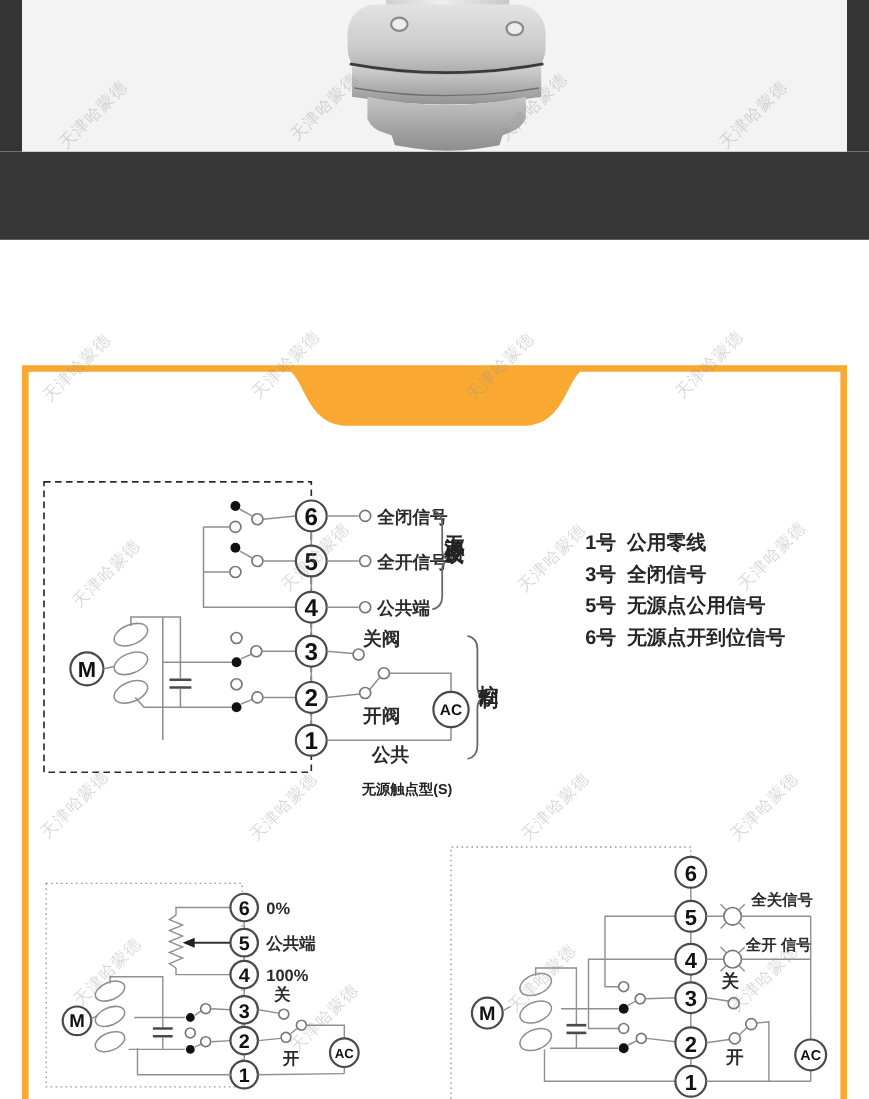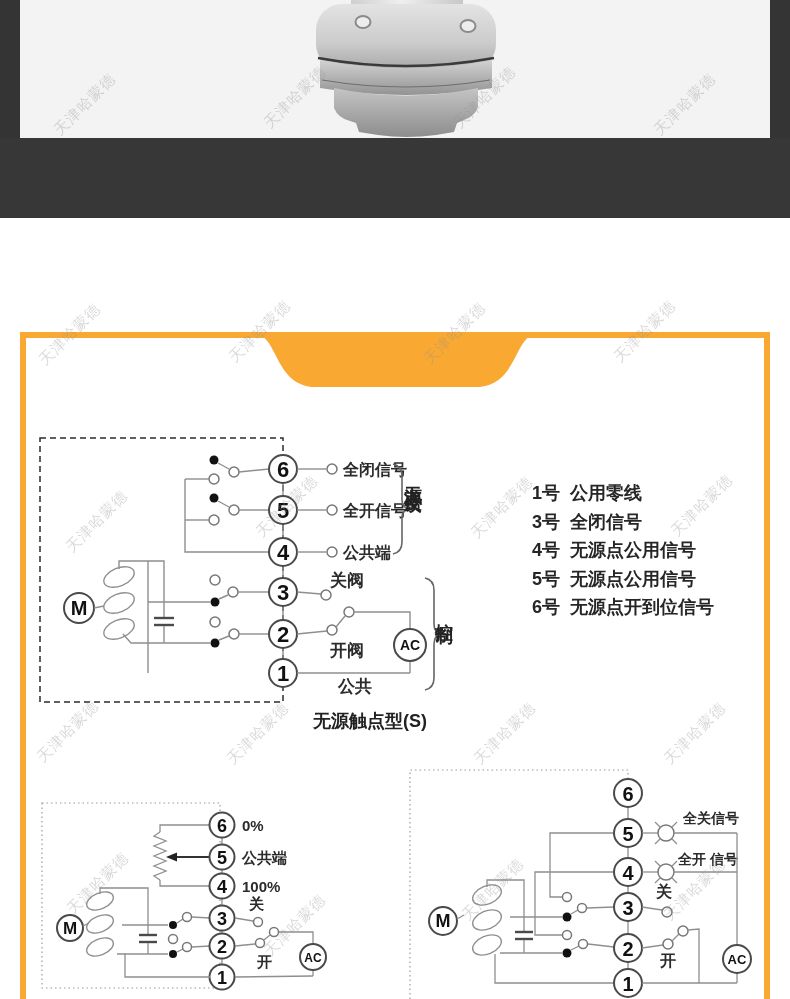--- a/index.html
+++ b/index.html
@@ -45,21 +45,21 @@
   
   .vtext{position:absolute;writing-mode:vertical-rl;text-orientation:upright;font-weight:bold;color:#222;z-index:2;}
   .vtext.feedback{left:401px;top:472px;font-size:18px;letter-spacing:3px;}
   .vtext.control{left:432px;top:608px;font-size:18px;letter-spacing:3px;}
 
   
   .info-list{position:absolute;left:532px;top:479px;z-index:2;}
   .info-list div{font-size:18px;font-weight:bold;color:#262626;line-height:28.5px;white-space:pre;}
 
   .caption{position:absolute;left:240px;top:709px;width:260px;text-align:center;z-index:2;
-           font-size:18px;font-weight:bold;color:#222;}
+           font-size:13px;font-weight:bold;color:#222;}
 
   
   .wm-layer{position:absolute;inset:0;z-index:6;pointer-events:none;}
   .wm{position:absolute;transform:rotate(-45deg);font-size:15px;color:#8f8f8f;opacity:.33;
       white-space:nowrap;letter-spacing:1px;}
 </style>
 </head>
 <body>
 
 <div class="page">
@@ -224,21 +224,20 @@
     </g>
     <path class="brace" d="M398,150 Q407,152 407,162 L407,196 Q407,206 416,206 Q407,206 407,216 L407,250 Q407,260 398,262"></path>
   </svg>
 
   <div class="vtext feedback">无源反馈</div>
   <div class="vtext control">控制</div>
 
   <div class="info-list">
     <div>1号  公用零线</div>
     <div>3号  全闭信号</div>
-    <div>4号  无源点公用信号</div>
     <div>5号  无源点公用信号</div>
     <div>6号  无源点开到位信号</div>
   </div>
 
   <div class="caption">无源触点型(S)</div>
 
   <svg class="left-svg" width="340" height="204" viewBox="0 0 340 204">
     <rect class="dot-box" x="15" y="8" width="178" height="185"></rect>
     <line class="wire2" x1="195" y1="30" x2="195" y2="182"></line>
 

